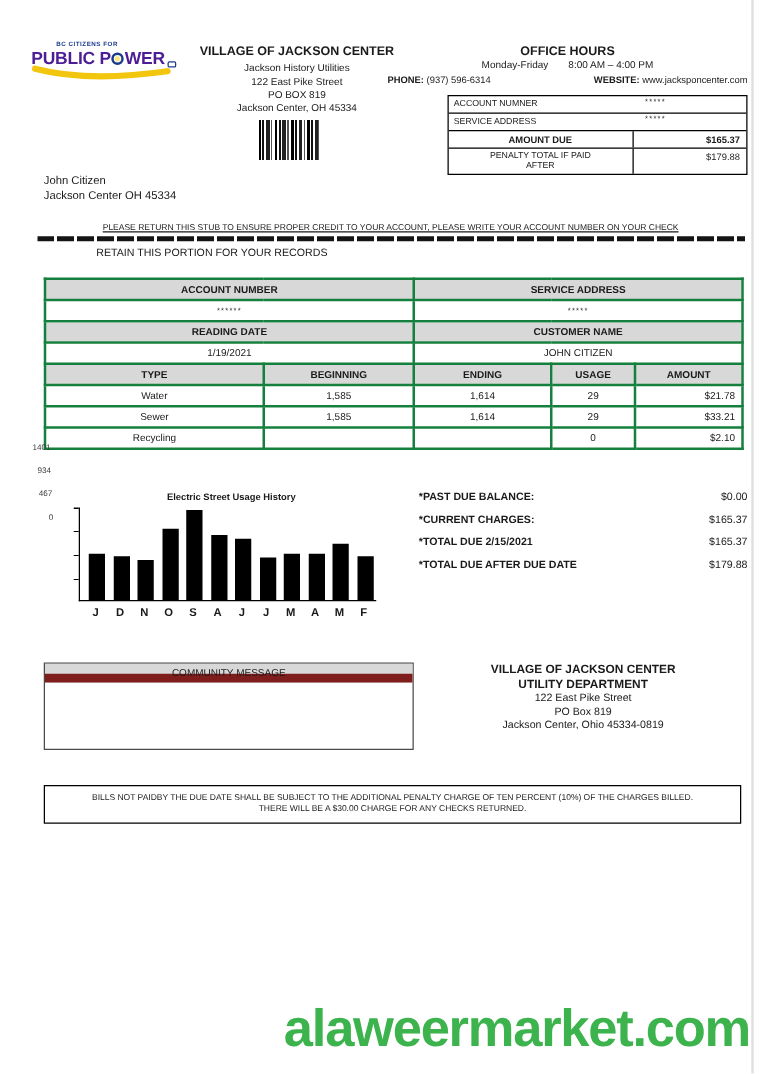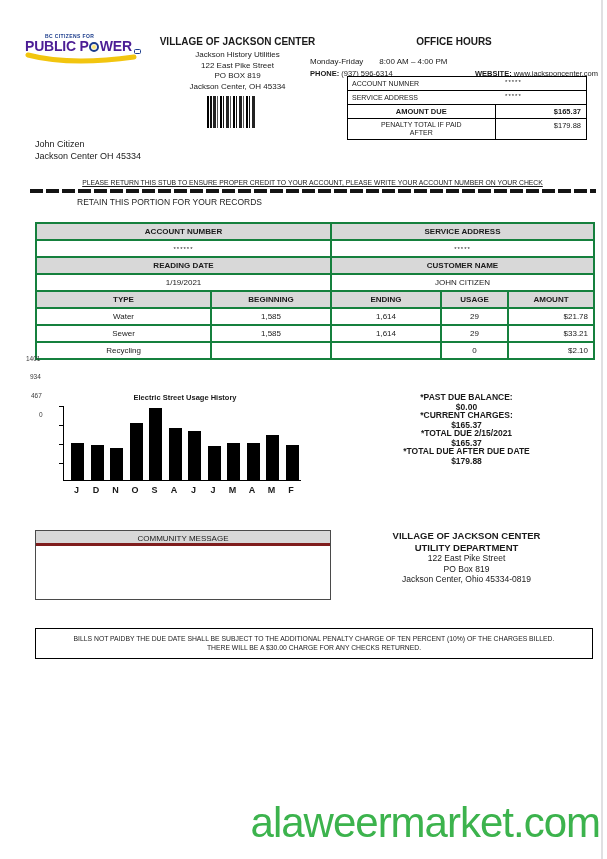--- a/index.html
+++ b/index.html
@@ -20,26 +20,26 @@
   
   .org-block { left:140px; top:36px; width:195px; text-align:center; }
   .org-name { font-size:10px; font-weight:bold; margin-bottom:3px; }
   .org-line { font-size:8px; line-height:10.5px; }
   .barcode { left:207px; top:96px; width:48px; height:32px;
     background:repeating-linear-gradient(90deg,#000 0 2px,#fff 2px 3px,#111 3px 4.5px,#fff 4.5px 6px,#222 6px 9px,#fff 9px 10px,#555 10px 11px,#fff 11px 13px); }
 
   
   .office-block { left:310px; top:36px; width:288px; }
   .office-title { font-size:10px; font-weight:bold; text-align:center; }
-  .office-hours { font-size:8px; margin-top:10px; }
+  .office-hours { font-size:8px; text-align:center; margin-top:0; }
   .office-hours .gap { display:inline-block; width:16px; }
   .office-contact { font-size:7.5px; display:flex; justify-content:space-between; margin-top:3px; }
   .blabel { font-weight:bold; }
 
-  .acct-box { left:347px; top:76px; width:240px; border:1.5px solid #000; background:#fff; }
+  .acct-box { left:358px; top:76px; width:240px; border:1.5px solid #000; background:#fff; }
   .acct-row { position:relative; border-bottom:1px solid #000; height:14px; font-size:7px; }
   .acct-row:last-child { border-bottom:none; }
   .acct-row .lbl { position:absolute; left:4px; top:3px; }
   .acct-row .stars { position:absolute; left:66%; top:2px; font-size:6px; letter-spacing:1px; }
   .acct-row2 { display:flex; border-bottom:1px solid #000; }
   .acct-row2:last-child { border-bottom:none; }
   .acct-cell-l { width:62%; border-right:1.5px solid #000; text-align:center; padding:2px 2px; }
   .acct-cell-r { width:38%; text-align:right; padding:2px 5px 2px 2px; font-size:7.5px; }
   .r3 { height:14px; font-size:7.5px; }
   .r3 .acct-cell-l, .r3 .acct-cell-r { font-weight:bold; }
@@ -73,36 +73,36 @@
   .ticks { left:59px; top:406px; width:4px; height:75px;
     background:repeating-linear-gradient(180deg,#000 0 1px, transparent 1px 19px); }
   .plot { left:63px; top:406px; width:238px; height:75px; border-left:1.5px solid #000; border-bottom:1.5px solid #000;
     display:flex; align-items:flex-end; gap:6.5px; padding-left:7px; }
   .bar { width:13px; }
   .months { left:63px; top:485px; width:238px; display:flex; gap:6.5px; padding-left:7px; }
   .mlab { width:13px; text-align:center; font-size:9px; font-weight:bold; }
 
   
   .summary { left:335px; top:392px; width:263px; }
-  .srow { display:flex; justify-content:space-between; height:18px; align-items:center;flex-direction:column; }
+  .srow { display:flex; justify-content:space-between; height:18px; align-items:flex-start; }
   .slabel { font-size:8.5px; font-weight:bold; }
-  .svalue { font-size:8.5px; font-weight:bold; }
+  .svalue { font-size:8.5px; font-weight:normal; }
 
   
   .community { left:35px; top:530px; width:296px; height:70px; border:1px solid #4a4a4a; }
-  .community-hdr { height:15px; background:#d8d8d8; border-bottom:3px solid #7f1d1d; text-align:center; font-size:8px; line-height:15px; }
+  .community-hdr { height:15px; background:#d8d8d8; border-bottom:7px solid #7f1d1d; text-align:center; font-size:8px; line-height:15px; }
   .remit { left:335px; top:530px; width:263px; text-align:center; }
   .remit-b { font-size:9.5px; font-weight:bold; line-height:11.5px; }
   .remit-n { font-size:8.5px; line-height:10.5px; }
 
   
   .footer-box { left:35px; top:628px; width:558px; border:1.2px solid #000; padding:5px 18px 6px; text-align:center; font-size:6.8px; line-height:9px; }
 
   
-  .watermark { left:0; top:799px; width:600px; text-align:right; font-size:42px; font-weight:normal; letter-spacing:-1px; color:#3cb34d; }
+  .watermark { left:0; top:799px; width:600px; text-align:right; font-size:42px; font-weight:bold; letter-spacing:-1px; color:#3cb34d; }
 </style>
 </head>
 <body>
 
 <div class="page">
 
   <div class="abs logo">
     <div class="logo-tag">BC CITIZENS FOR</div>
     <div class="logo-main"><span>PUBLIC P</span><span class="bulb"></span><span>WER</span><span class="plug"></span></div>
     <div class="swoosh">

